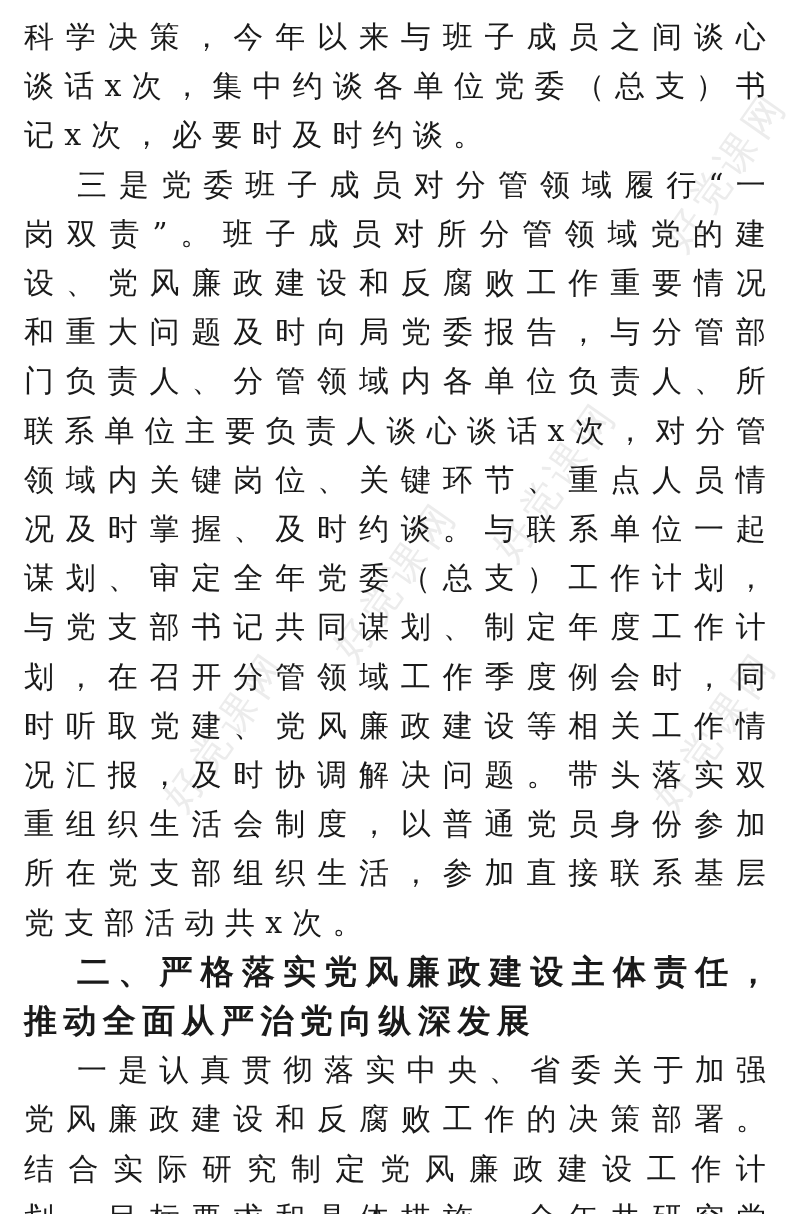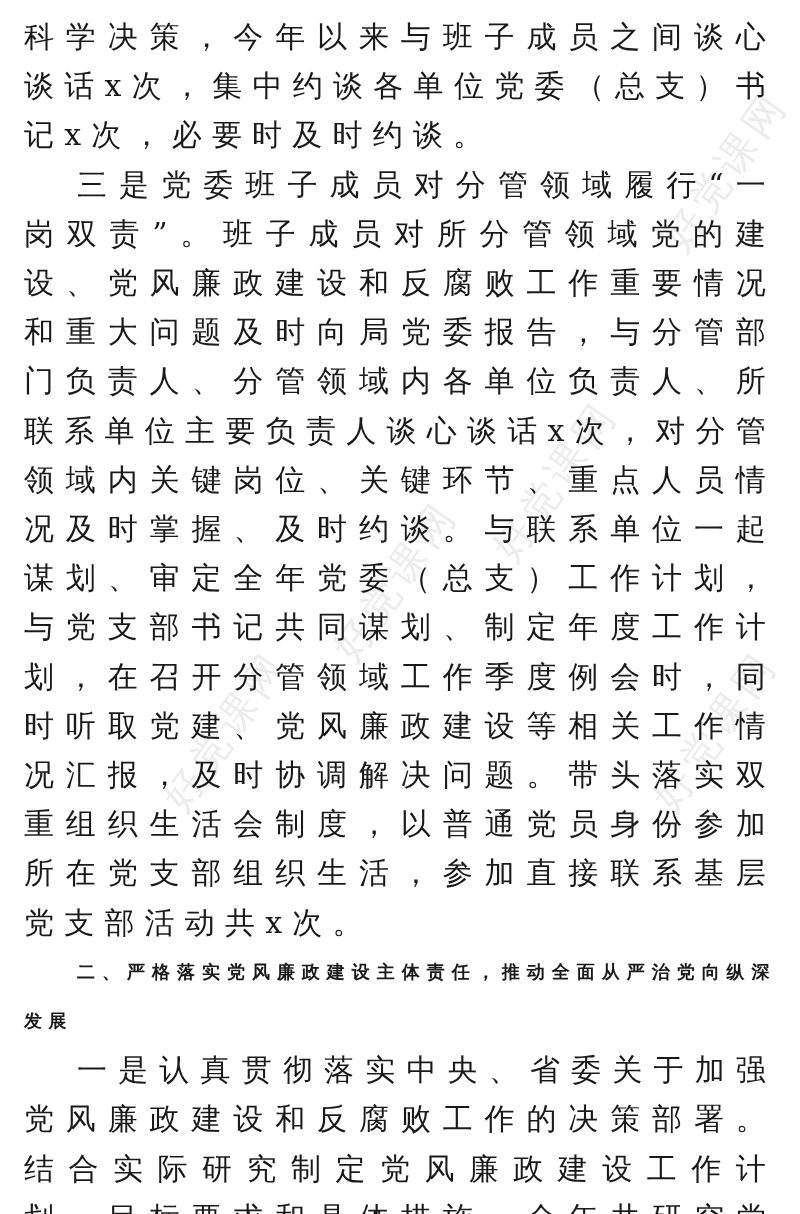--- a/index.html
+++ b/index.html
@@ -42,21 +42,21 @@
       text-indent: 53px;
     }
     .lead {
       font-family: "DejaVu Sans", "Liberation Sans", sans-serif;
       font-weight: normal;
     }
     .heading {
       margin: 0;
       font-family: "DejaVu Sans", "Liberation Sans", sans-serif;
       font-weight: bold;
-      font-size: 18px;
+      font-size: 33px;
       line-height: 49.2px;
       letter-spacing: 6.4px;
       text-indent: 53px;
       text-align: justify;
       text-align-last: left;
       word-break: break-all;
     }
     .watermark {
       position: absolute;
       font-family: "DejaVu Sans", "Liberation Sans", sans-serif;

